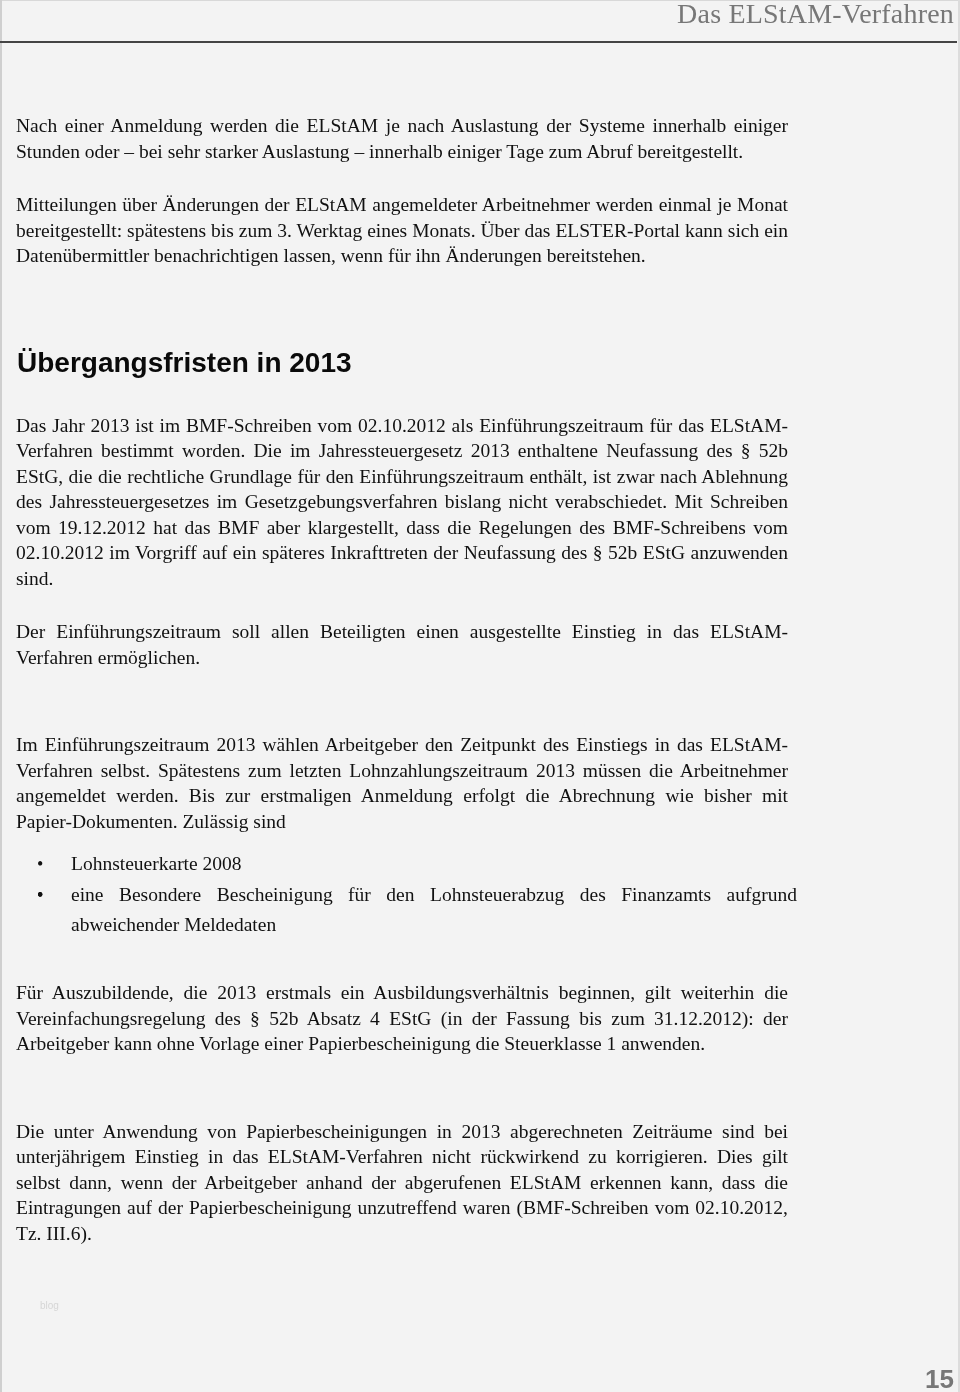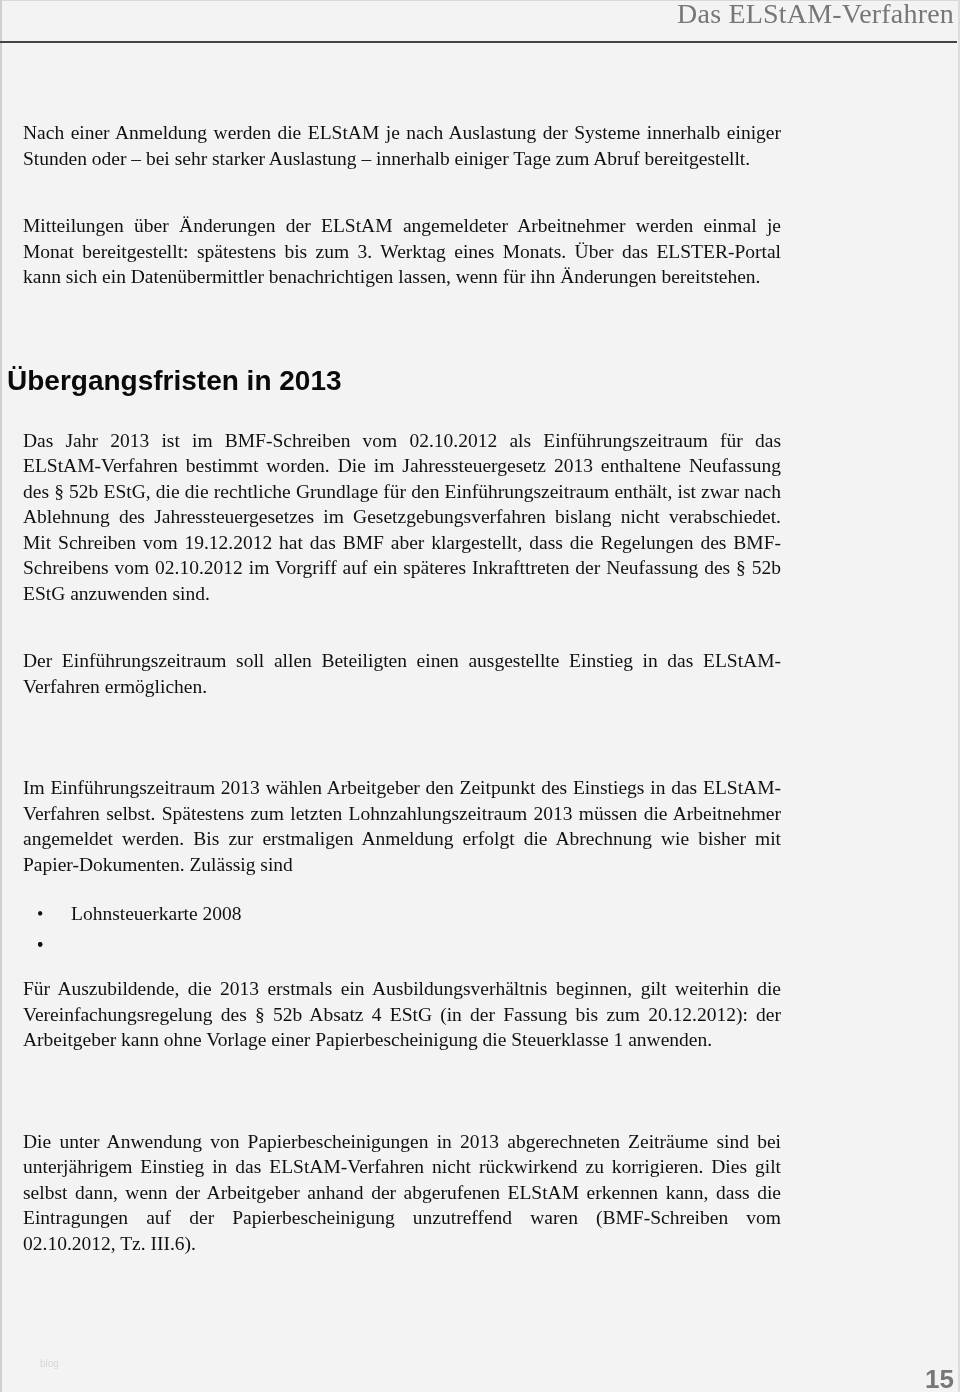--- a/index.html
+++ b/index.html
@@ -11,31 +11,31 @@
   }
   .frame-left { position: absolute; left: 0; top: 0; width: 2px; height: 1392px; background: #cfcfcf; }
   .frame-top { position: absolute; left: 0; top: 0; width: 960px; height: 1px; background: #d8d8d8; }
   .frame-right { position: absolute; right: 0; top: 0; width: 2px; height: 1392px; background: #dcdcdc; }
   .header-title {
     position: absolute; right: 6px; top: -2px;
     font-size: 28px; color: #777; letter-spacing: 0.2px;
   }
   .header-rule { position: absolute; left: 0; top: 41px; width: 957px; height: 2px; background: #444; }
   .content { position: absolute; left: 7px; top: 104px; width: 790px; font-size: 19.5px; line-height: 25.5px; }
-  p { margin: 16px; text-align: justify; }
+  p { margin: 9px; text-align: justify; }
   .gap-s { height: 10px; }
   .gap-l { height: 44px; }
   h2 {
     font-family: "Liberation Sans", sans-serif; font-weight: bold;
-    font-size: 28px; margin: 0; line-height: 34px; color: #0a0a0a;
+    font-size: 28px; margin: 10px; line-height: 34px; color: #0a0a0a;
   }
   ul { list-style: none; margin: 0; padding: 0; }
   li { position: relative; padding-left: 64px; line-height: 30px; text-align: justify; margin-bottom: 1px; }
   li .bullet { position: absolute; left: 30px; top: 0; font-size: 18px; }
-  .watermark { position: absolute; left: 40px; top: 1358px; font-size: 10px; color: #d6d6d6; font-family: "Liberation Sans", sans-serif; text-align: right; }
+  .watermark { position: absolute; left: 40px; top: 1300px; font-size: 10px; color: #d6d6d6; font-family: "Liberation Sans", sans-serif; text-align: right; }
   .page-num {
     position: absolute; right: 6px; top: 1364px;
     font-family: "Liberation Sans", sans-serif; font-weight: bold; font-size: 26px; color: #777;
   }
 </style>
 </head>
 <body>
 
 <div class="frame-top"></div>
 <div class="frame-left"></div>
@@ -57,23 +57,23 @@
   <div class="gap-s"></div>
   <p>Der Einführungszeitraum soll allen Beteiligten einen ausgestellte Einstieg in das ELStAM-Verfahren ermöglichen.</p>
   <div class="gap-l"></div>
   <p>Im Einführungszeitraum 2013 wählen Arbeitgeber den Zeitpunkt des Einstiegs in das ELStAM-Verfahren selbst. Spätestens zum letzten Lohnzahlungszeitraum 2013 müssen die Arbeitnehmer angemeldet werden. Bis zur erstmaligen Anmeldung erfolgt die Abrechnung wie bisher mit Papier-Dokumenten. Zulässig sind</p>
 
   <div style="height:6px;"></div>
   <ul>
     <li><span class="bullet">•</span><span>Lohnsteuerkarte 2008</span></li>
     <li><span class="bullet">•</span></li>
     <li><span class="bullet">•</span></li>
-    <li><span class="bullet">•</span></li>
+    <li><span class="bullet">•</span><span>eine Besondere Bescheinigung für den Lohnsteuerabzug des Finanzamts aufgrund abweichender Meldedaten</span></li>
   </ul>
 
   <div style="height:30px;"></div>
-  <p>Für Auszubildende, die 2013 erstmals ein Ausbildungsverhältnis beginnen, gilt weiterhin die Vereinfachungsregelung des § 52b Absatz 4 EStG (in der Fassung bis zum 20.12.2012): der Arbeitgeber kann ohne Vorlage einer Papierbescheinigung die Steuerklasse 1 anwenden.</p>
+  <p>Für Auszubildende, die 2013 erstmals ein Ausbildungsverhältnis beginnen, gilt weiterhin die Vereinfachungsregelung des § 52b Absatz 4 EStG (in der Fassung bis zum 31.12.2012): der Arbeitgeber kann ohne Vorlage einer Papierbescheinigung die Steuerklasse 1 anwenden.</p>
   <div class="gap-l"></div>
   <p>Die unter Anwendung von Papierbescheinigungen in 2013 abgerechneten Zeiträume sind bei unterjährigem Einstieg in das ELStAM-Verfahren nicht rückwirkend zu korrigieren. Dies gilt selbst dann, wenn der Arbeitgeber anhand der abgerufenen ELStAM erkennen kann, dass die Eintragungen auf der Papierbescheinigung unzutreffend waren (BMF-Schreiben vom 02.10.2012, Tz. III.6).</p>
 </div>
 
 <div class="watermark">blog</div>
 <div class="page-num">15</div>
 
 </body></html>

